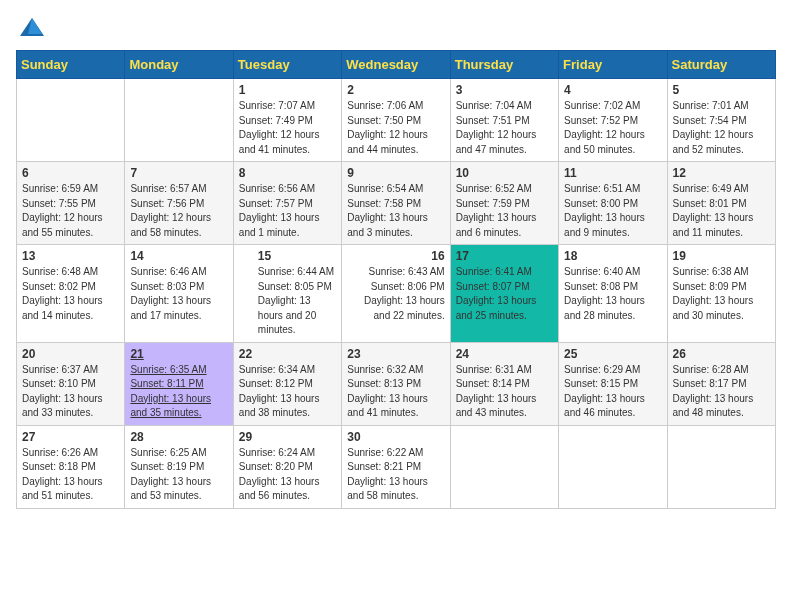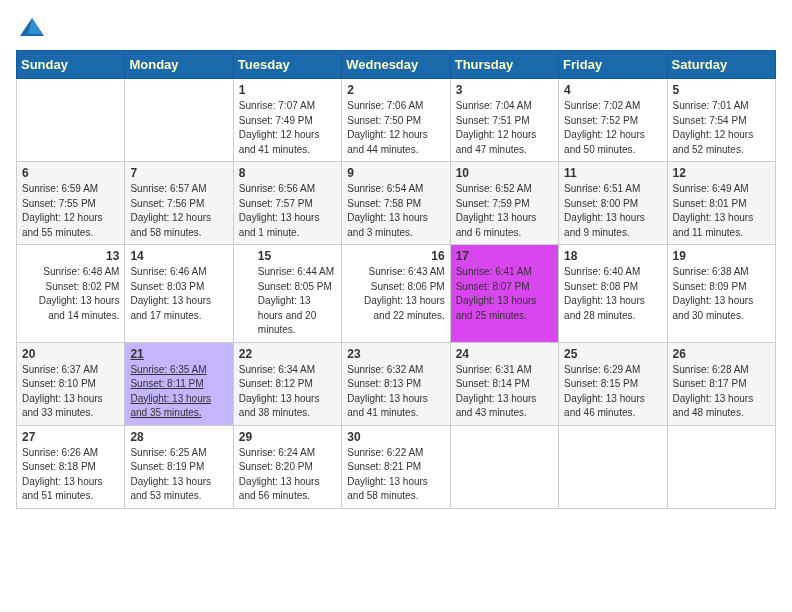--- a/index.html
+++ b/index.html
@@ -49,21 +49,21 @@
       font-size: 14px;
       color: #555;
     }
     .calendar {
       width: 100%;
       border-collapse: collapse;
       border: 1px solid #ccc;
     }
     .calendar th {
       background: #1a6aab;
-      color: #fef9c3;
+      color: #fde047;
       font-size: 13px;
       font-weight: bold;
       padding: 6px 4px;
       text-align: left;
       border: 1px solid #1558a0;
     }
     .calendar td {
       vertical-align: top;
       border: 1px solid #ccc;
       padding: 4px 5px;
@@ -173,37 +173,37 @@
         <td style="background: rgb(245, 245, 245);">
           <span class="day-number">11</span>
           <div class="day-info">Sunrise: 6:51 AM<br>Sunset: 8:00 PM<br>Daylight: 13 hours and 9 minutes.</div>
         </td>
         <td style="background: rgb(245, 245, 245);">
           <span class="day-number">12</span>
           <div class="day-info">Sunrise: 6:49 AM<br>Sunset: 8:01 PM<br>Daylight: 13 hours and 11 minutes.</div>
         </td>
       </tr>
       <tr style="background: rgb(255, 255, 255);">
-        <td style="background: rgb(255, 255, 255); text-align: right;">
+        <td style="background: rgb(255, 255, 255);">
           <span class="day-number">13</span>
           <div class="day-info">Sunrise: 6:48 AM<br>Sunset: 8:02 PM<br>Daylight: 13 hours and 14 minutes.</div>
         </td>
         <td style="background: rgb(255, 255, 255);">
           <span class="day-number">14</span>
           <div class="day-info">Sunrise: 6:46 AM<br>Sunset: 8:03 PM<br>Daylight: 13 hours and 17 minutes.</div>
         </td>
         <td style="background: rgb(255, 255, 255); padding-left: 24px;">
           <span class="day-number">15</span>
           <div class="day-info">Sunrise: 6:44 AM<br>Sunset: 8:05 PM<br>Daylight: 13 hours and 20 minutes.</div>
         </td>
         <td style="background: rgb(255, 255, 255); text-align: right;">
           <span class="day-number">16</span>
           <div class="day-info">Sunrise: 6:43 AM<br>Sunset: 8:06 PM<br>Daylight: 13 hours and 22 minutes.</div>
         </td>
-        <td style="background: #d946ef;">
+        <td style="background: #14b8a6;">
           <span class="day-number">17</span>
           <div class="day-info">Sunrise: 6:41 AM<br>Sunset: 8:07 PM<br>Daylight: 13 hours and 25 minutes.</div>
         </td>
         <td style="background: rgb(255, 255, 255);">
           <span class="day-number">18</span>
           <div class="day-info">Sunrise: 6:40 AM<br>Sunset: 8:08 PM<br>Daylight: 13 hours and 28 minutes.</div>
         </td>
         <td style="background: rgb(255, 255, 255); border-radius: 8px;">
           <span class="day-number">19</span>
           <div class="day-info">Sunrise: 6:38 AM<br>Sunset: 8:09 PM<br>Daylight: 13 hours and 30 minutes.</div>

